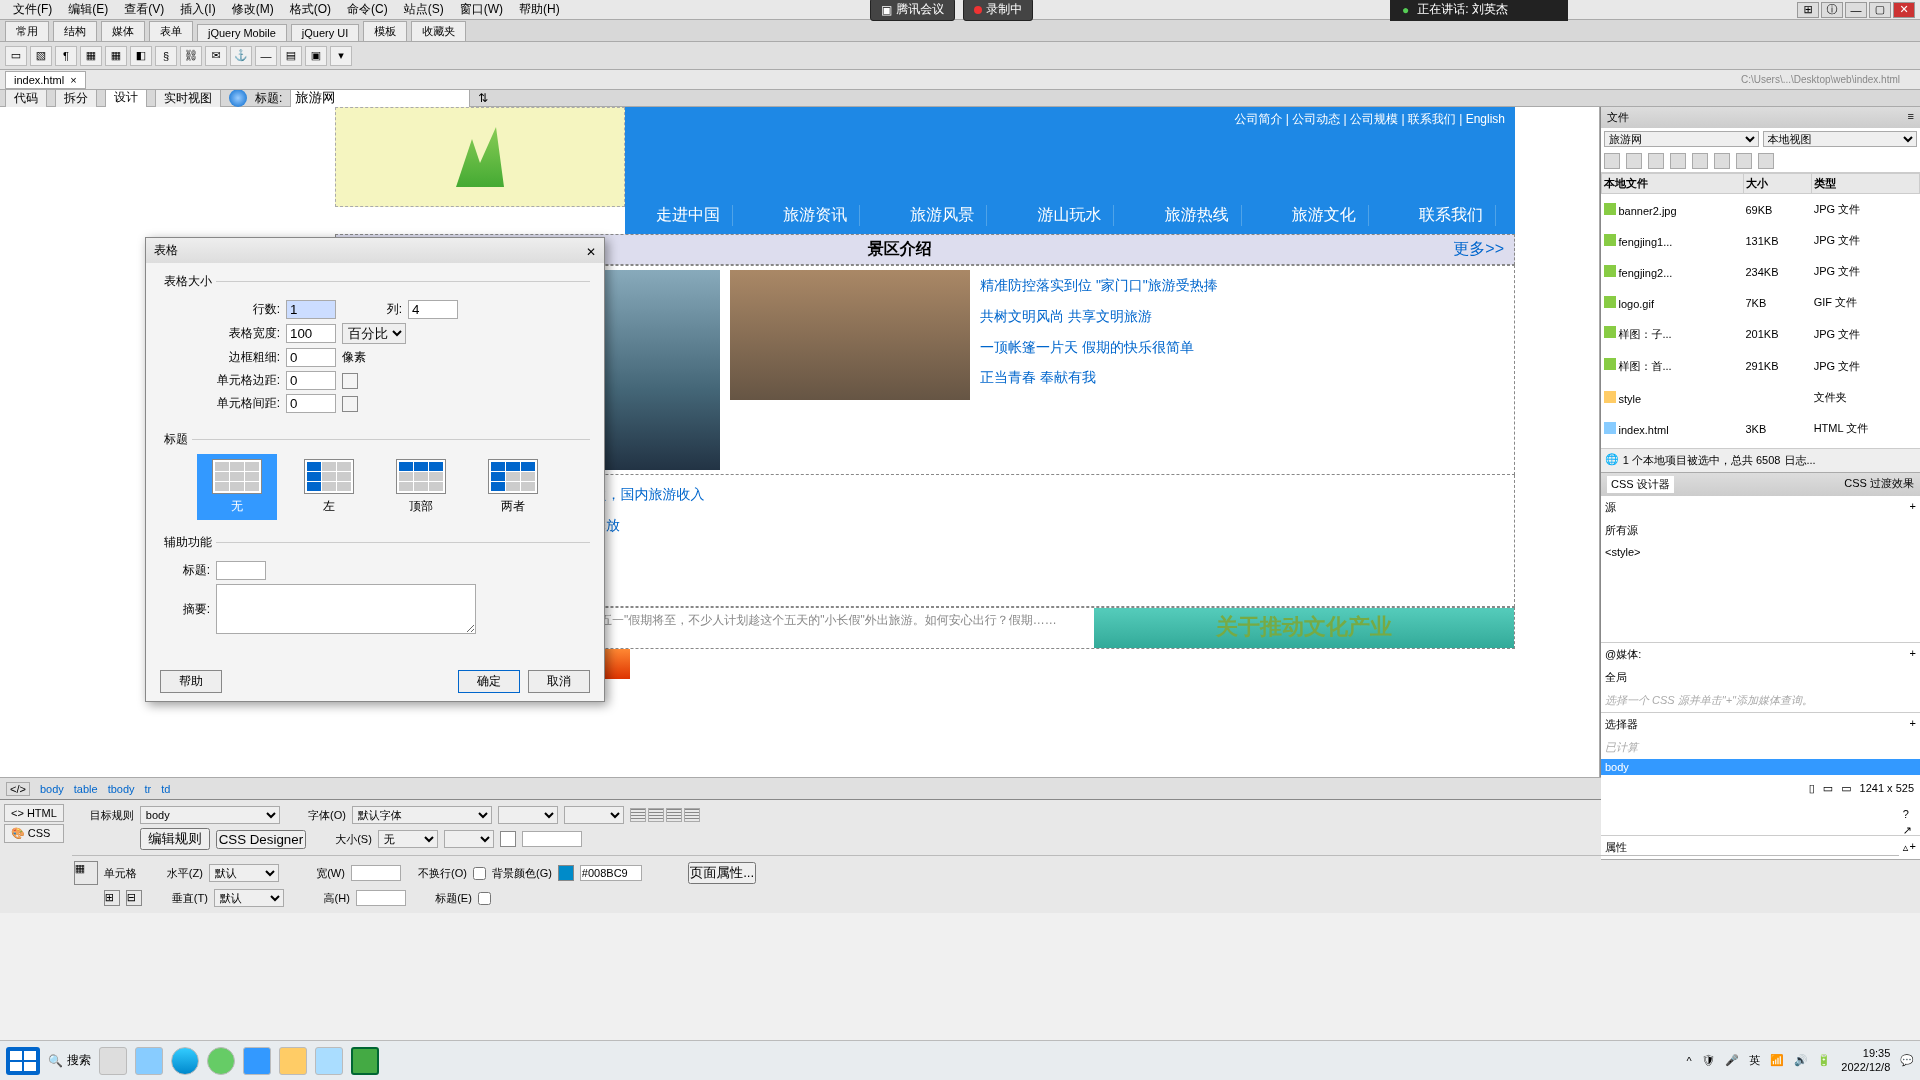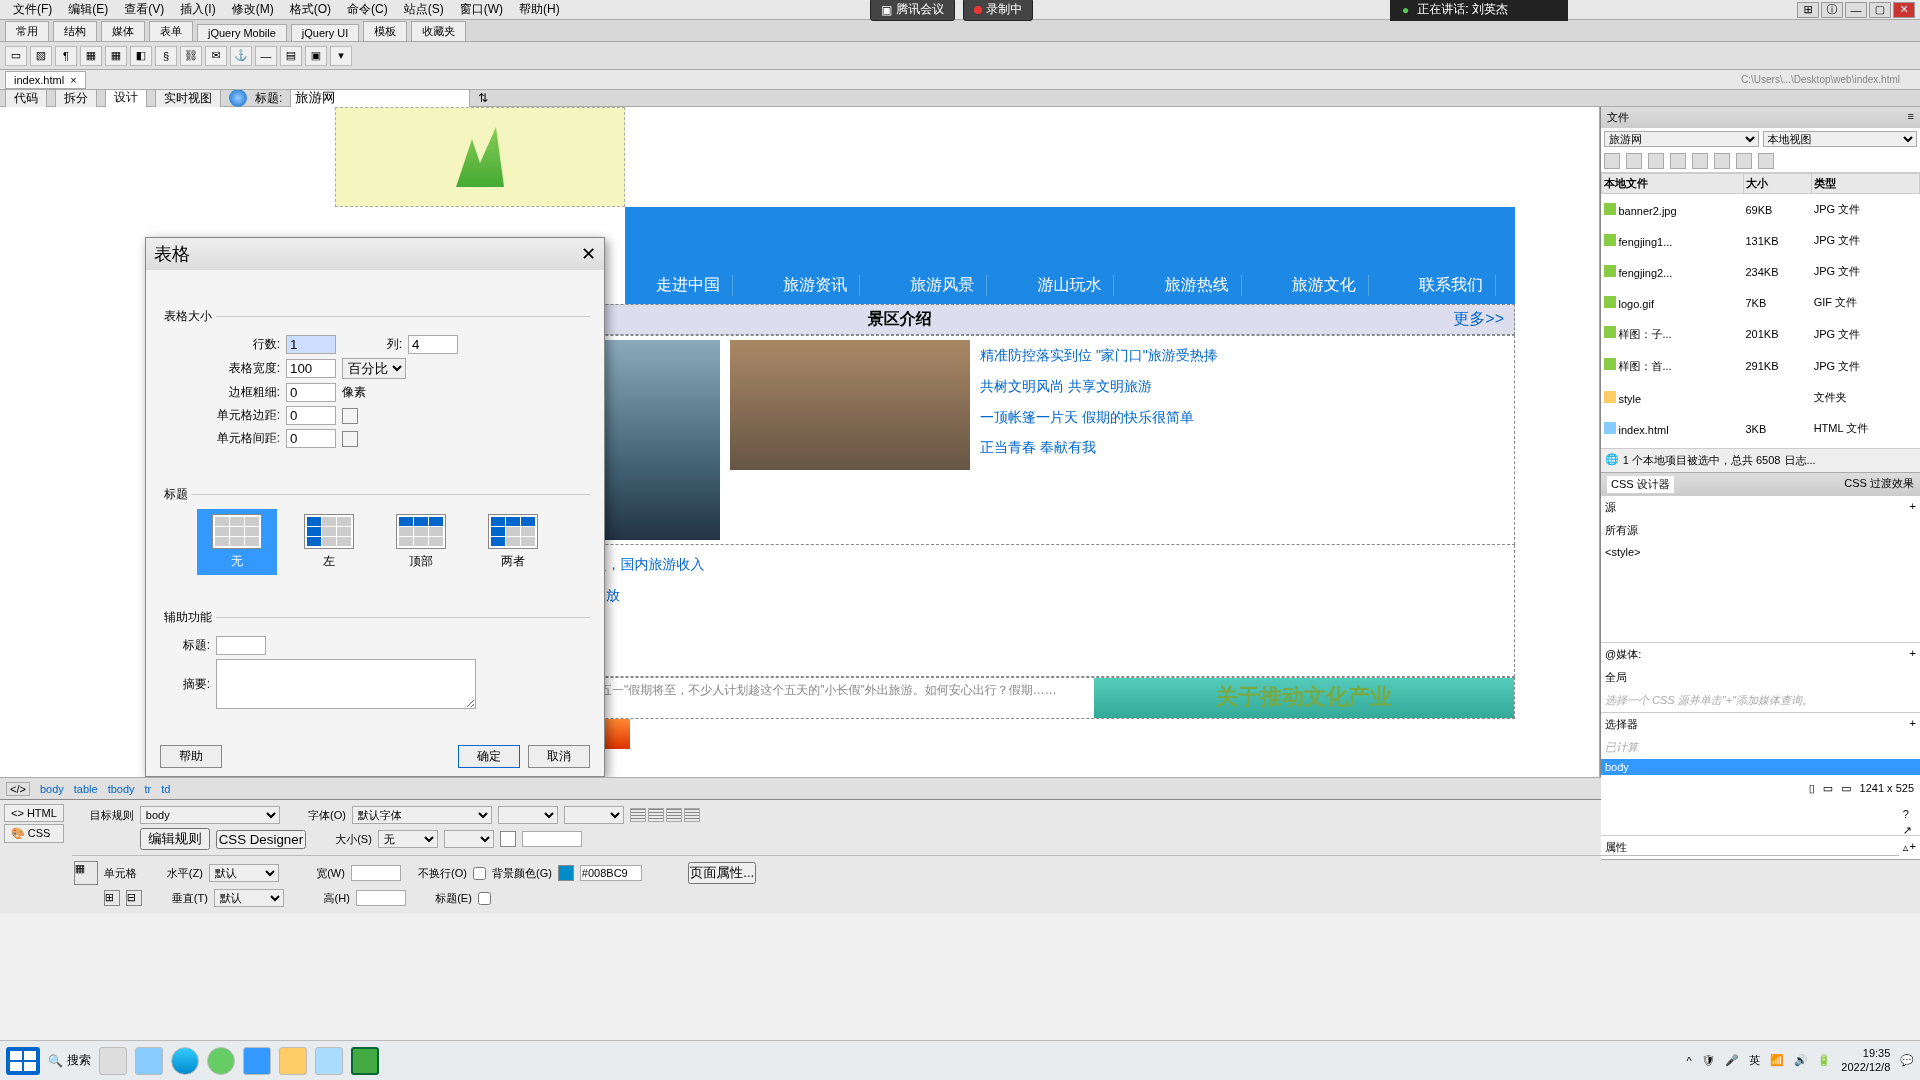--- a/index.html
+++ b/index.html
@@ -41,23 +41,23 @@
 .scenic2 { width: 240px; height: 130px; background: linear-gradient(#a86, #654); }
 .news-col { flex: 1; font-size: 14px; color: #06c; line-height: 2.2; }
 .news-col p { color: #06c; }
 .row2 { display: flex; margin-left: 335px; width: 1180px; border: 1px dashed #888; }
 .row2 .lbl { width: 260px; background: #fff; padding: 6px; font-size: 15px; }
 .row2 .txt { flex: 1; font-size: 12px; color: #888; padding: 4px; }
 .row2 .promo { width: 420px; height: 40px; background: linear-gradient(#5cb, #3a9); color: #7a4; font-size: 22px; text-align: center; padding: 4px; font-weight: bold; }
 .orange { width: 260px; height: 30px; background: linear-gradient(#f83,#d30); margin-left: 370px; }
 
 .dialog { position: absolute; left: 145px; top: 130px; width: 460px; background: #f4f4f4; border: 1px solid #888; box-shadow: 3px 3px 10px rgba(0,0,0,.4); z-index: 100; }
-.dlg-title { background: linear-gradient(#eee,#ddd); padding: 4px 8px; display: flex; justify-content: space-between; align-items: center; font-size: 18px; }
+.dlg-title { background: linear-gradient(#eee,#ddd); padding: 4px 8px; display: flex; justify-content: space-between; align-items: flex-end; font-size: 12px; }
 .dlg-body { padding: 10px 14px; }
-.dlg-body fieldset { border: 1px solid #ccc; border-left: none; border-right: none; border-bottom: none; padding: 6px 0; margin-bottom: 8px; margin-top: 28px; }
+.dlg-body fieldset { border: 1px solid #ccc; border-left: none; border-right: none; border-bottom: none; padding: 6px 0; margin-bottom: 8px; }
 .dlg-body legend { font-size: 12px; padding: 0 4px; }
 .frow { display: flex; align-items: center; margin: 4px 0; font-size: 12px; gap: 6px; }
 .frow label { width: 120px; text-align: right; }
 .frow input[type=text] { width: 50px; border: 1px solid #aaa; padding: 1px 3px; }
 .frow .wide { width: 260px; }
 .frow select { border: 1px solid #aaa; padding: 1px; }
 .header-opts { display: flex; gap: 12px; justify-content: center; }
 .hopt { width: 80px; text-align: center; font-size: 12px; padding: 4px; border: 1px solid transparent; }
 .hopt.sel { background: #3399ff; color: #fff; }
 .hopt .thumb { width: 50px; height: 35px; margin: 0 auto 4px; background: #fff; border: 1px solid #888; display: grid; grid-template: repeat(3,1fr)/repeat(3,1fr); gap: 1px; padding: 2px; }
@@ -188,20 +188,21 @@
 </div>
 
 <div class="main">
   <div class="canvas">
     <div class="design">
       <div class="logo-area">
         <div class="logo">
             <div class="logo-img"></div>
           </div>
       </div>
+      <div class="topnav">公司简介 | 公司动态 | 公司规模 | 联系我们 | English</div>
       <div style="height:60px;background:#1e88e5;margin-left:625px;width:890px"></div>
       <div class="mainnav">
         <span>走进中国</span>
           <span>旅游资讯</span>
           <span>旅游风景</span>
           <span>游山玩水</span>
           <span>旅游热线</span>
           <span>旅游文化</span>
           <span>联系我们</span>
       </div>

